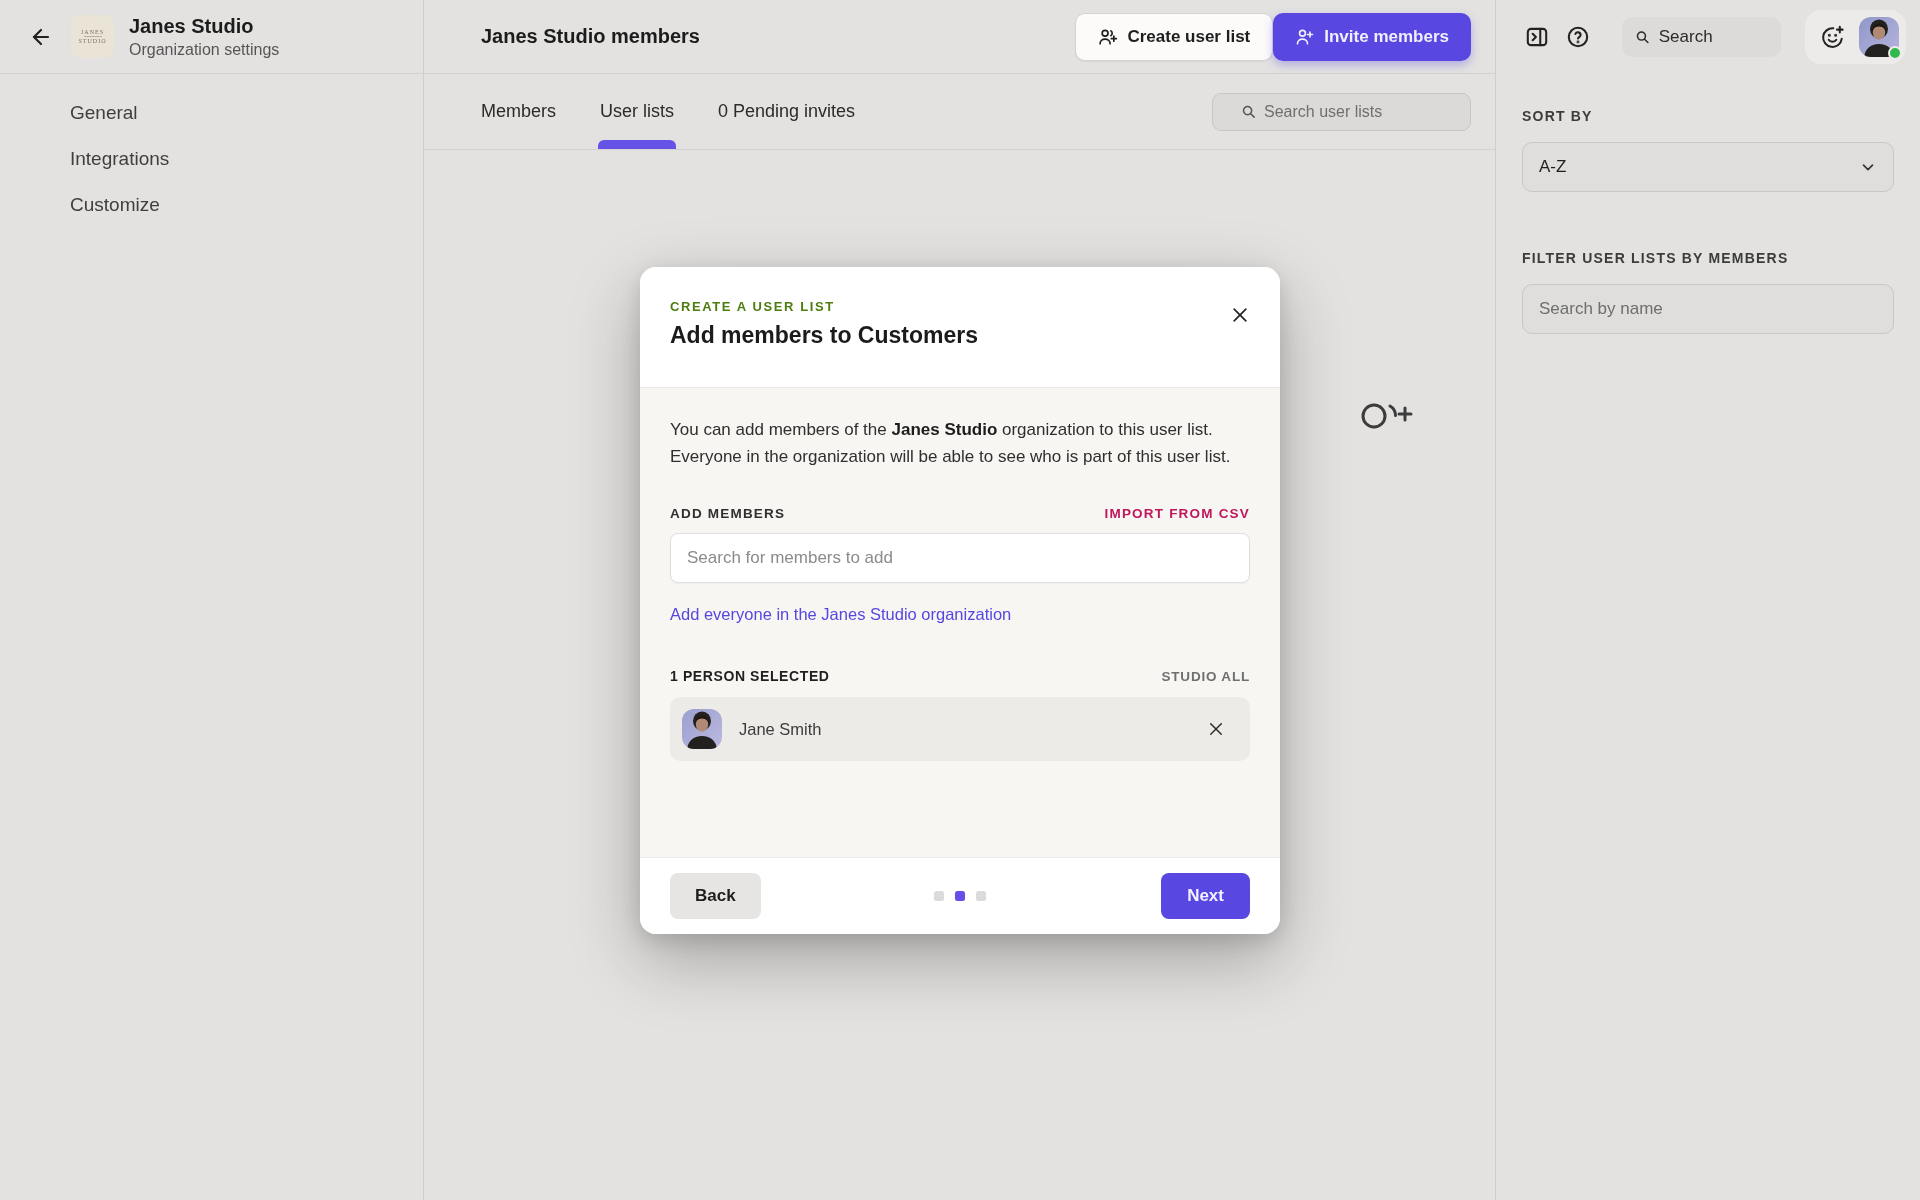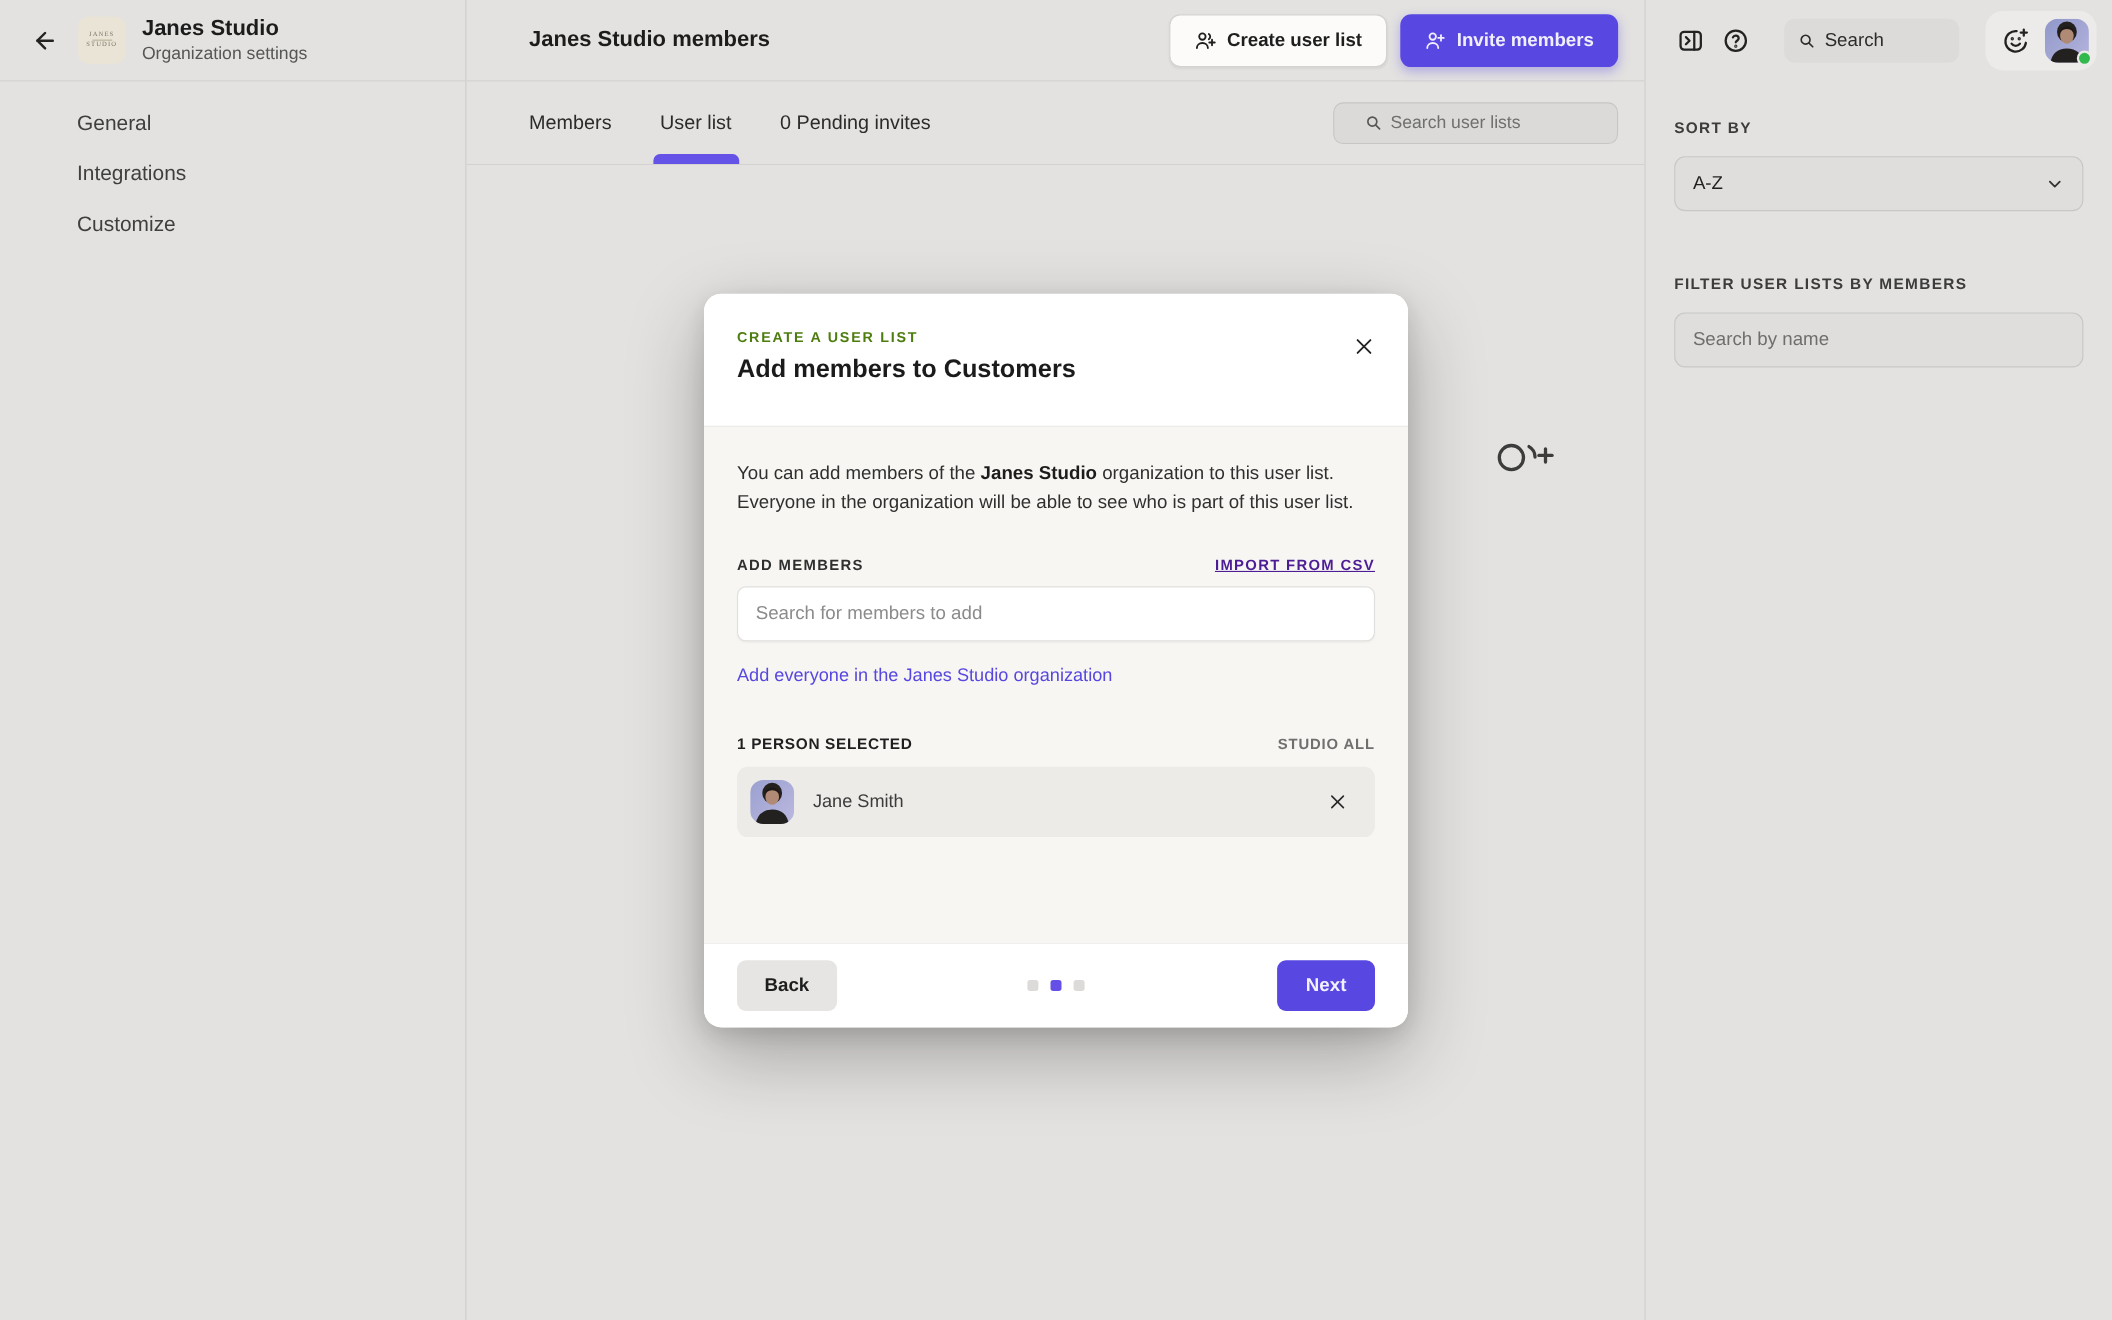--- a/index.html
+++ b/index.html
@@ -26,21 +26,21 @@
   .org-titles { margin-left:15px; }
   .org-name { font-size:20px; font-weight:bold; color:#1c1c1c; line-height:24px; }
   .org-sub { font-size:16px; color:#565656; line-height:21px; margin-top:1px; }
   .left-nav { padding:28px 0 0 70px; display:flex; flex-direction:column; gap:24px; }
   .left-nav .nav-item { font-size:19px; color:#3f3f3f; cursor:pointer; line-height:22px; }
 
   
   .main { flex:1 1 auto; display:flex; flex-direction:column; position:relative; }
   .main-header { height:74px; border-bottom:1px solid #d3d2d0; display:flex; align-items:center; padding:0 24px 0 57px; }
   .page-title { font-size:20px; font-weight:bold; color:#1c1c1c; }
-  .header-actions { margin-left:auto; display:flex; gap:12px; }
+  .header-actions { margin-left:auto; display:flex; gap:0; }
   .btn { display:flex; align-items:center; gap:9px; height:48px; padding:0 22px; border-radius:10px; font-size:17px; cursor:pointer; border:none; font-family:inherit; }
   .btn-secondary { background:#fcfbfa; border:1px solid #d4d3d1; color:#1e1e1e; box-shadow:0 1px 2px rgba(0,0,0,0.06); font-weight:600;}
   .btn-primary { background:#5847e1; color:#f1effd; font-weight:600; box-shadow:0 4px 10px rgba(88,71,225,0.35); }
   .tabbar { height:76px; border-bottom:1px solid #d3d2d0; display:flex; align-items:center; padding:0 24px 0 57px; position:relative; }
   .tabs { display:flex; gap:44px; height:100%; align-items:flex-end; }
   .tab { font-size:18px; color:#2b2b2b; cursor:pointer; position:relative; height:100%; display:flex; align-items:center; }
   .tab.active::after {
     content:""; position:absolute; left:50%; transform:translateX(-50%);
     bottom:0; width:78px; height:9px; border-radius:6px 6px 0 0; background:#6553e8;
   }
@@ -81,21 +81,21 @@
   }
   .modal-header { height:121px; padding:32px 30px 0 30px; position:relative; border-bottom:1px solid #e9e8e6; background:#fff; }
   .eyebrow { font-size:13px; font-weight:bold; letter-spacing:1.6px; color:#4d7c0f; }
   .modal-title { font-size:23px; font-weight:bold; color:#1b1b1b; margin-top:8px; }
   .modal-close { position:absolute; right:24px; top:32px; width:32px; height:32px; display:flex; align-items:center; justify-content:center; color:#222; cursor:pointer; }
   .modal-body { flex:1 1 auto; background:#f7f6f3; padding:28px 30px 0 30px; }
   .modal-para { font-size:17px; line-height:27px; color:#2f2f2f; }
   .modal-para b { color:#1c1c1c; }
   .add-members-row { margin-top:36px; display:flex; align-items:center; justify-content:space-between; }
   .section-label { font-size:13.5px; font-weight:bold; letter-spacing:1.2px; color:#2f2f2f; }
-  .csv-link { font-size:13.5px; font-weight:bold; letter-spacing:1.2px; color:#4c1d95; cursor:pointer;text-decoration:underline; }
+  .csv-link { font-size:13.5px; font-weight:bold; letter-spacing:1.2px; color:#be185d; cursor:pointer; }
   .member-search { margin-top:12px; height:50px; background:#ffffff; border:1px solid #e0dfdd; border-radius:8px; display:flex; align-items:center; padding:0 16px; box-shadow:0 1px 2px rgba(0,0,0,0.04); }
   .member-search input { border:none; outline:none; width:100%; font-size:17px; color:#2b2b2b; font-family:inherit; background:transparent; }
   .member-search input::placeholder { color:#8b8b8b; }
   .everyone-link { margin-top:22px; font-size:16.5px; color:#5747e0; cursor:pointer; width:max-content; }
   .selected-row { margin-top:44px; display:flex; align-items:center; justify-content:space-between; }
   .selected-count { font-size:14px; font-weight:bold; letter-spacing:0.6px; color:#1f1f1f; }
   .remove-all { font-size:13.5px; font-weight:bold; letter-spacing:0.8px; color:#6f6f6f; cursor:pointer; }
   .member-chip { margin-top:13px; height:64px; background:#ecebe8; border-radius:10px; display:flex; align-items:center; padding:0 20px 0 12px; }
   .member-name { margin-left:17px; font-size:16.5px; color:#3c3c3c; }
   .chip-remove { margin-left:auto; width:28px; height:28px; display:flex; align-items:center; justify-content:center; color:#2b2b2b; cursor:pointer; }
@@ -160,21 +160,21 @@
               <path d="M15 9h6"></path>
             </svg>
           <span>Invite members</span>
         </button>
       </div>
     </div>
 
     <div class="tabbar">
       <div class="tabs">
         <div class="tab">Members</div>
-        <div class="tab active">User list</div>
+        <div class="tab active">User lists</div>
         <div class="tab">0 Pending invites</div>
       </div>
       <div class="tab-search">
         <svg width="17" height="17" viewBox="0 0 24 24" fill="none" stroke="#555" stroke-width="2.4" stroke-linecap="round">
             <circle cx="10.5" cy="10.5" r="6.5"></circle>
             <path d="M15.5 15.5 21 21"></path>
           </svg>
         <input type="text" placeholder="Search user lists" style="">
       </div>
     </div>

